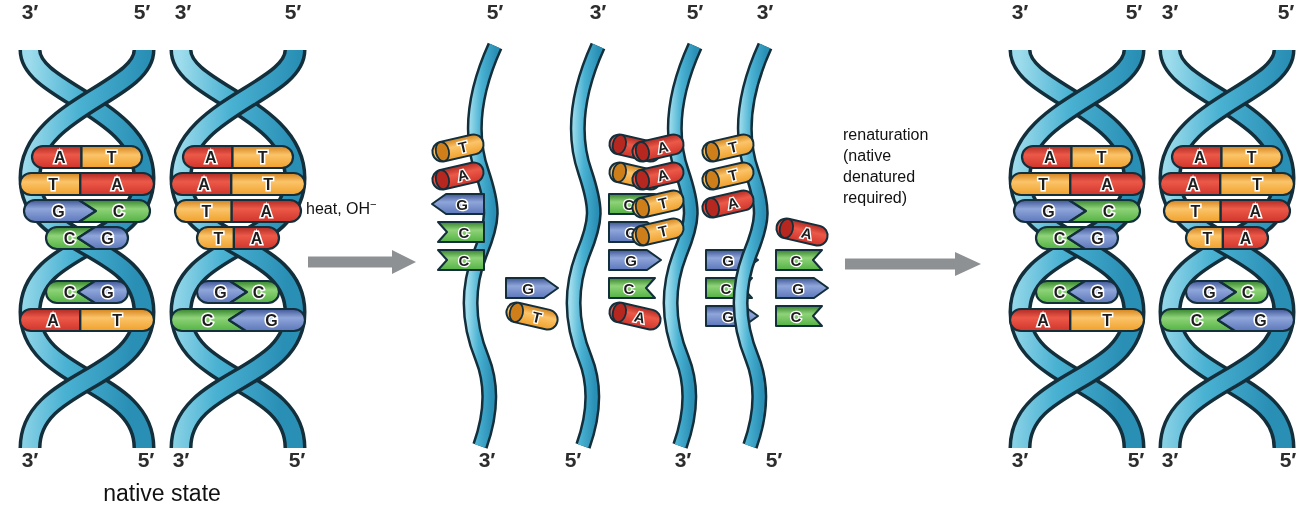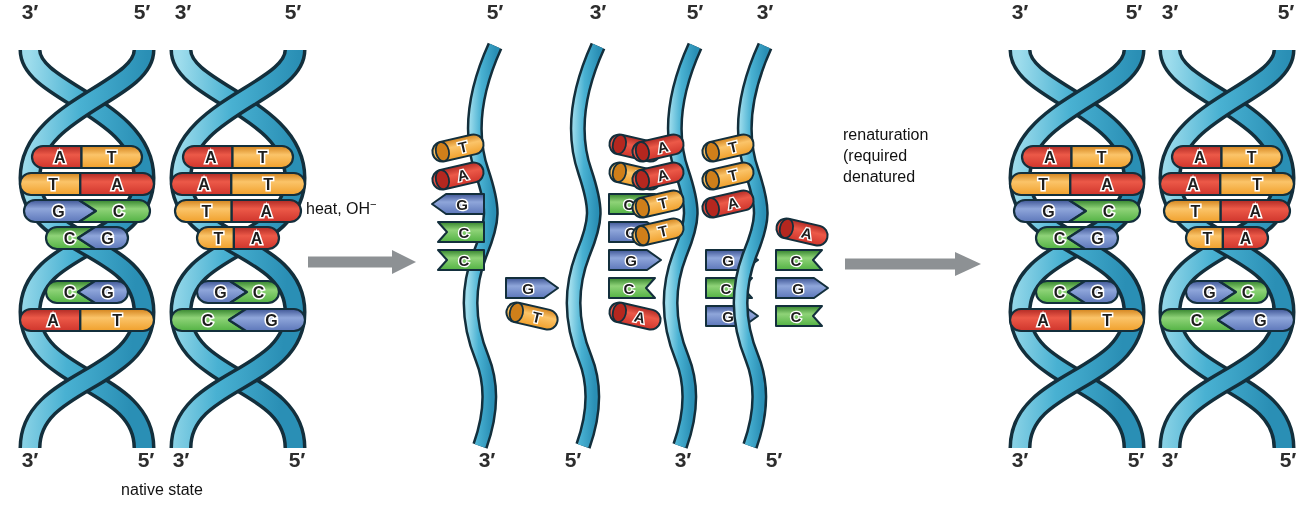--- a/index.html
+++ b/index.html
@@ -1,21 +1,21 @@
 <!DOCTYPE html>
 <html><head>
 <meta charset="utf-8">
 <style>
   html,body{margin:0;padding:0;background:#fff;}
   .stage{position:relative;width:1300px;height:517px;background:#ffffff;overflow:hidden;
          font-family:"Liberation Sans",sans-serif;}
   .helix,.strand{position:absolute;top:20px;}
   .plabel{position:absolute;transform:translateX(-50%);font-weight:bold;font-size:21px;
           color:#2d2d2d;white-space:nowrap;line-height:1;}
-  .caption{position:absolute;transform:translateX(-50%);font-size:16px;color:#111;
+  .caption{position:absolute;transform:translateX(-50%);font-size:23px;color:#111;
            white-space:nowrap;line-height:1;}
   .arrow-label{position:absolute;font-size:16px;color:#111;white-space:nowrap;line-height:1.32;}
   .arrow-label sup{font-size:70%;line-height:0;}
   .garrow{position:absolute;}
   svg text.bl{font-family:"Liberation Sans",sans-serif;font-weight:bold;font-size:16px;
               fill:#1d1d1d;stroke:#ffffff;stroke-width:3px;paint-order:stroke;text-anchor:middle;}
   svg text.bs{font-family:"Liberation Sans",sans-serif;font-weight:bold;font-size:15px;
               fill:#1d1d1d;stroke:#ffffff;stroke-width:2.6px;paint-order:stroke;text-anchor:middle;}
 </style>
 </head>
@@ -279,22 +279,23 @@
       </g>
     </svg>
 
   <span class="plabel" style="left:487px;top:449px">3′</span>
   <span class="plabel" style="left:573px;top:449px">5′</span>
   <span class="plabel" style="left:683px;top:449px">3′</span>
   <span class="plabel" style="left:774px;top:449px">5′</span>
 
   <div class="arrow-label" style="left:843px;top:124px">
     <div>renaturation</div>
-    <div>(required</div>
+    <div>(native</div>
     <div>denatured</div>
+    <div>required)</div>
   </div>
   <svg class="garrow" style="left:843px;top:250px" width="140" height="28" viewBox="0 0 140 28">
     <line x1="2" y1="14" x2="116" y2="14" stroke="#8d9194" stroke-width="11"></line>
     <polygon points="112,2 138,14 112,26" fill="#8d9194"></polygon>
   </svg>
 
   <span class="plabel" style="left:1020px;top:1px">3′</span>
   <span class="plabel" style="left:1134px;top:1px">5′</span>
   <span class="plabel" style="left:1170px;top:1px">3′</span>
   <span class="plabel" style="left:1286px;top:1px">5′</span>

